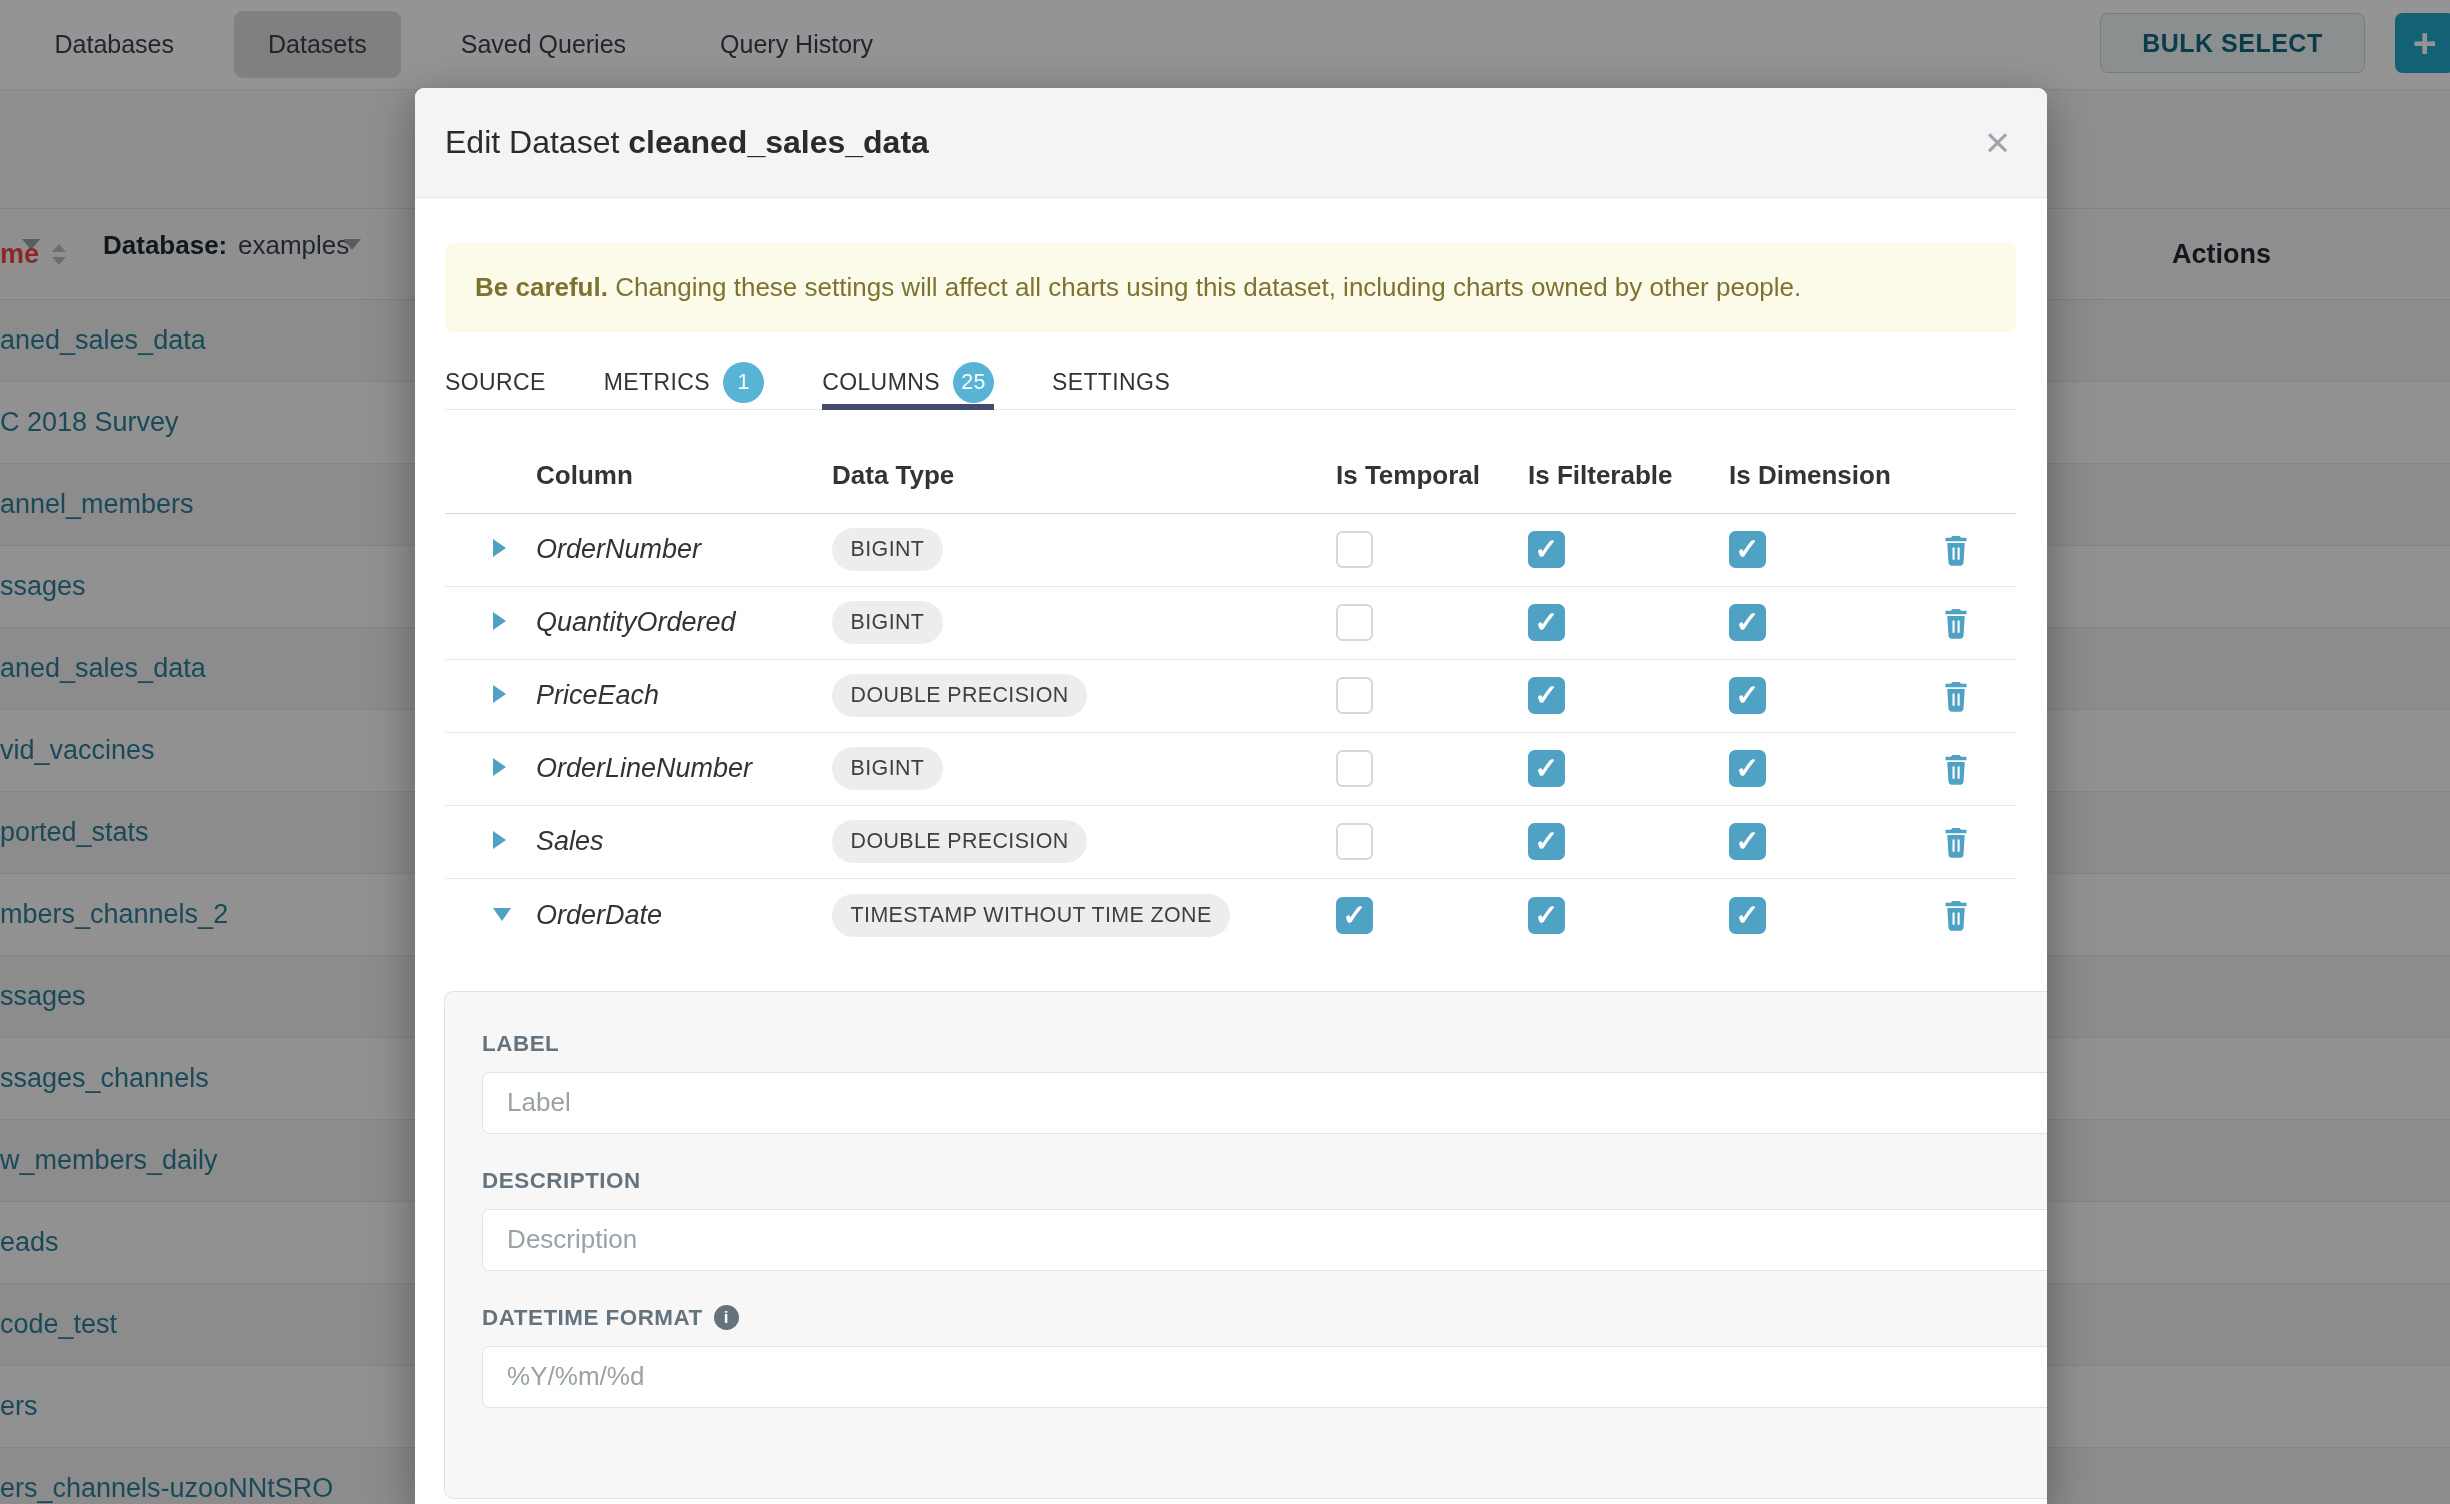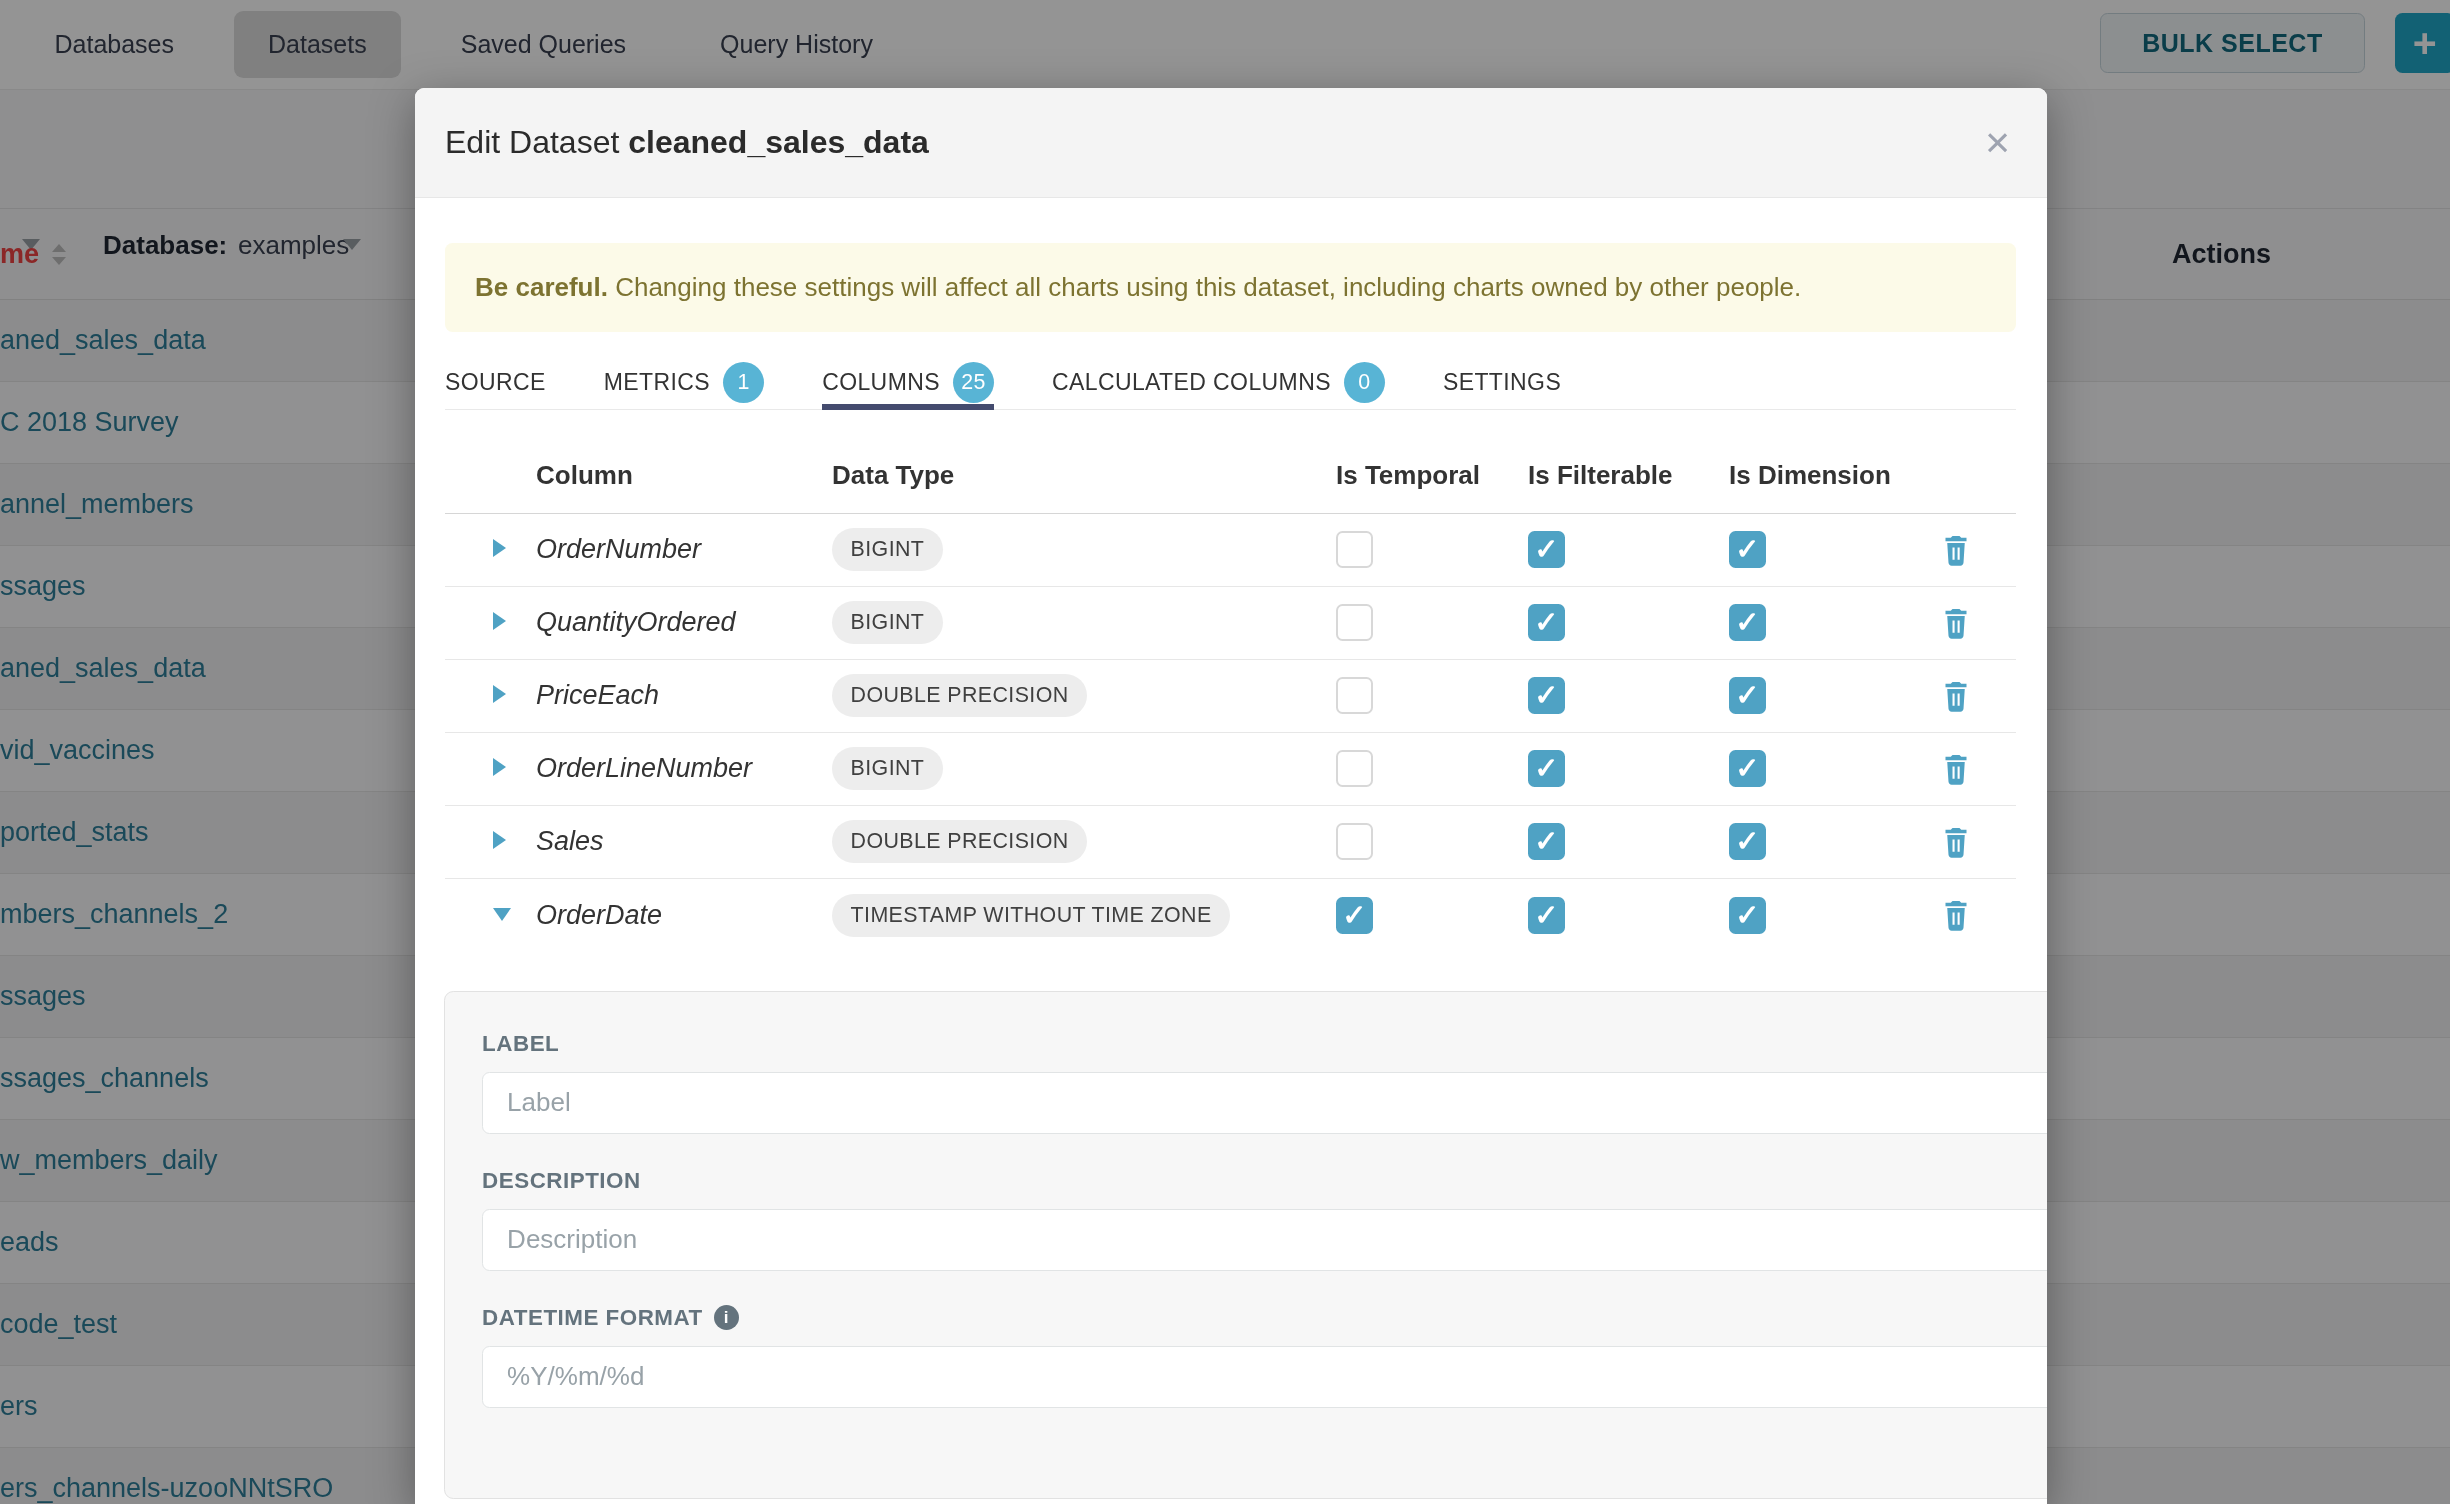--- a/index.html
+++ b/index.html
@@ -239,24 +239,20 @@
           </div>
         <div class="tab">
             <span>METRICS</span>
             <span class="badge">1</span>
           </div>
         <div class="tab active">
             <span>COLUMNS</span>
             <span class="badge">25</span>
           </div>
         <div class="tab">
-            <span>CALCULATED COLUMNS</span>
-            <span class="badge">0</span>
-          </div>
-        <div class="tab">
             <span>SETTINGS</span>
           </div>
       </div>
 
       <div class="cols-table">
         <div class="t-grid t-head">
           <span></span>
           <span>Column</span>
           <span>Data Type</span>
           <span>Is Temporal</span>

